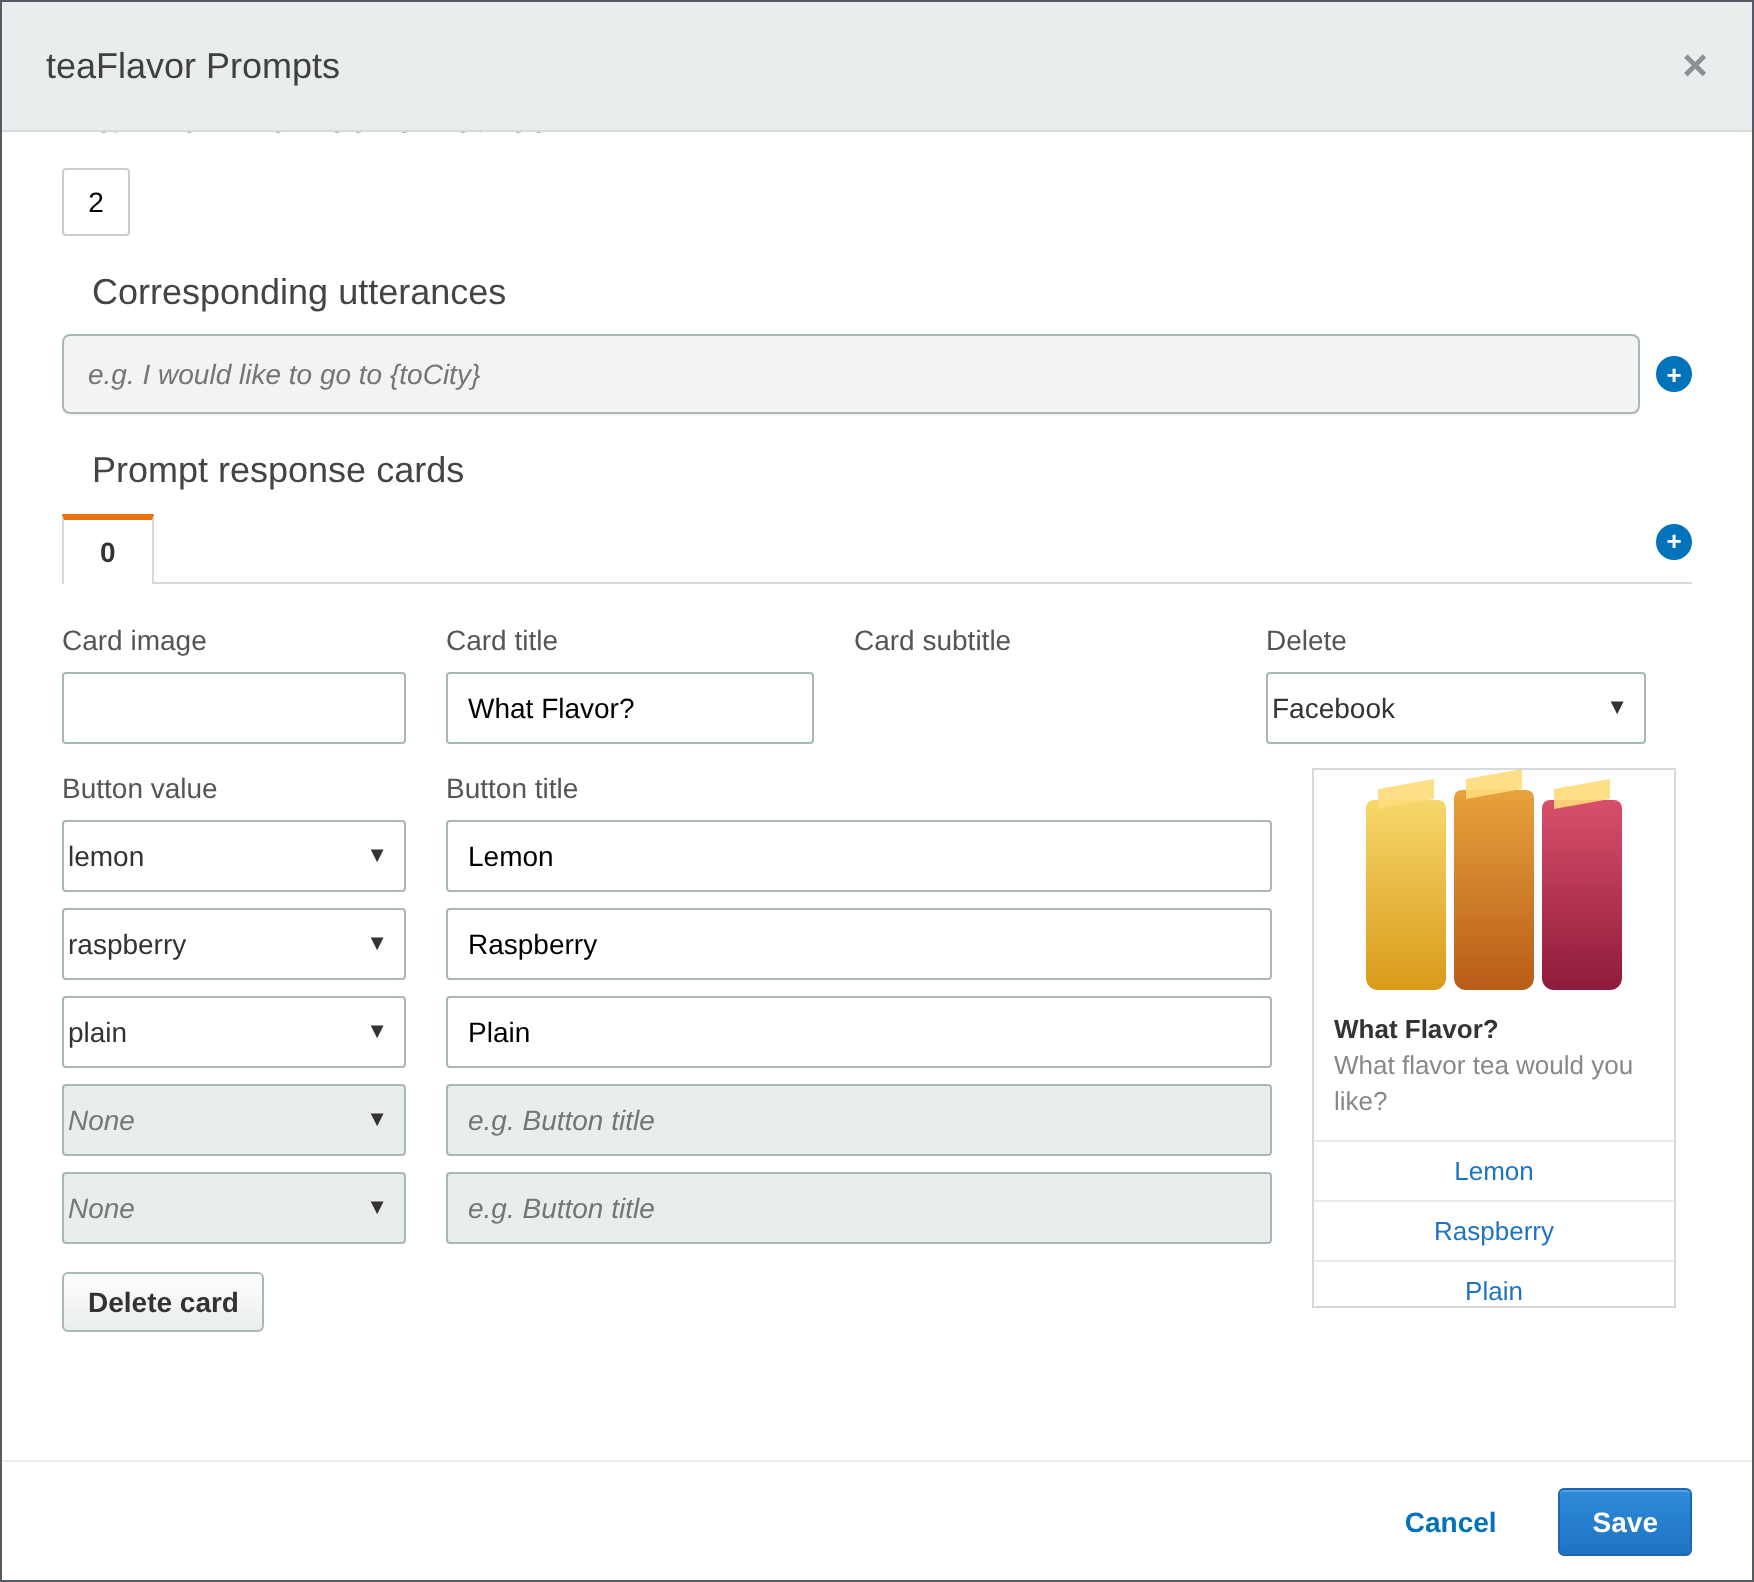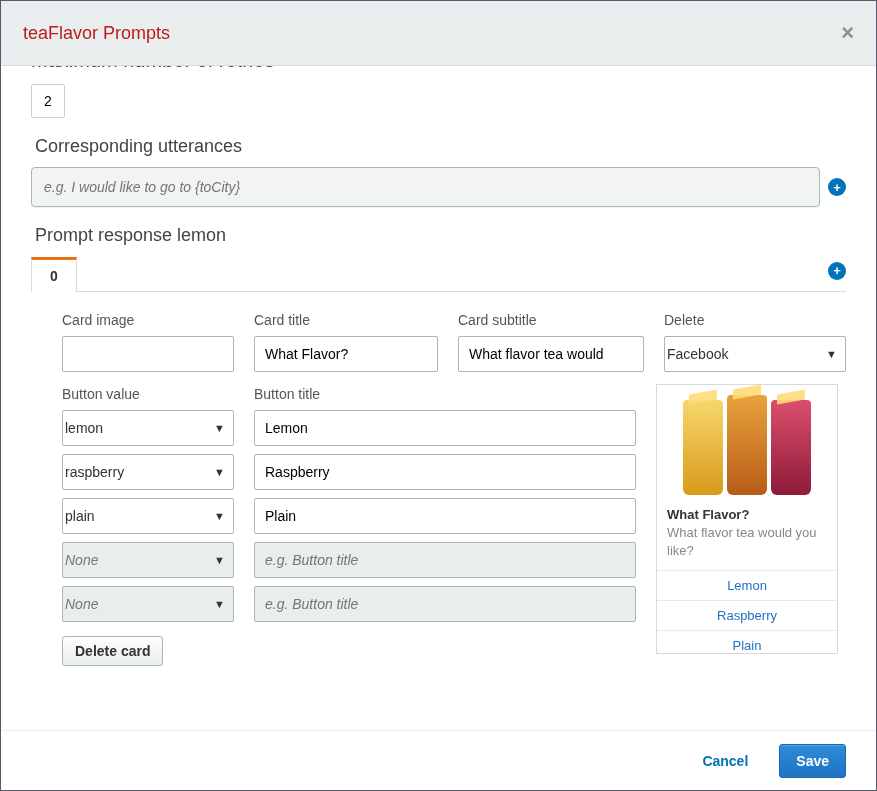--- a/index.html
+++ b/index.html
@@ -1,28 +1,28 @@
 <!DOCTYPE html>
 <html><head>
 <meta charset="utf-8">
 <style>
   * { box-sizing: border-box; }
   html, body { margin: 0; padding: 0; font-family: "Helvetica Neue", Helvetica, Arial, sans-serif; font-size: 14px; color: #333; background: #fff; }
   .modal-wrap { width: 877px; height: 791px; border: 1px solid #545b64; position: relative; display: flex; flex-direction: column; }
   .modal-header { background: #eaeded; height: 65px; border-bottom: 1px solid #d5dbdb; display: flex; align-items: center; padding: 0 22px; justify-content: space-between; }
-  .modal-title { font-size: 18px; color: #b91c1c; }
+  .modal-title { font-size: 18px; color: #404040; }
   .close-x { font-size: 22px; color: #879196; cursor: pointer; font-weight: bold; }
   .modal-body { flex: 1; overflow: hidden; position: relative; background: #fff; display: flex; }
   .scroll-area { flex: 1; overflow-y: scroll; padding: 0 30px 20px 30px; position: relative; }
   .modal-footer { background: #fff; border-top: 1px solid #eaeded; height: 60px; display: flex; align-items: center; justify-content: flex-end; padding: 0 30px; gap: 14px; }
   .btn { font-size: 14px; padding: 8px 16px; border-radius: 3px; cursor: pointer; border: 1px solid transparent; }
   .btn-link { color: #0073bb; background: transparent; font-weight: bold; }
   .btn-primary { background: linear-gradient(#2e8bda,#2073c3); color: #fff; border: 1px solid #1a67b3; font-weight: bold; box-shadow: inset 0 1px 0 rgba(255,255,255,0.2); }
   .btn-default { background: linear-gradient(#fefefe,#eaeded); border: 1px solid #aab7b8; color: #333; font-weight: bold; padding: 6px 12px; }
-  h3.section { font-size: 18px; font-weight: normal; color: #444; margin: 18px 4px 10px; }
+  h3.section { font-size: 18px; font-weight: normal; color: #444; margin: 18px 15px 10px; }
   .cut-off { color: #444; font-size: 20px; font-weight: normal; margin: 0; padding: 0; line-height: 1; height: 8px; overflow: hidden; position: relative; }
   .cut-off span { position: relative; top: -16px; }
   .small-input { width: 34px; height: 34px; border: 1px solid #ccc; border-radius: 2px; text-align: center; font-size: 14px; }
   .utterance-row { display: flex; align-items: center; gap: 8px; }
   .utterance-input { flex: 1; height: 40px; border: 1px solid #aab7b8; border-radius: 4px; background: #f2f3f3; padding: 0 12px; font-style: italic; color: #999; font-size: 14px; box-shadow: 0 1px 1px rgba(0,0,0,0.05); }
   .plus-circle { width: 18px; height: 18px; border-radius: 50%; background: #0073bb; color: #fff; display: inline-flex; align-items: center; justify-content: center; font-weight: bold; font-size: 13px; cursor: pointer; flex-shrink: 0; }
   .tabs-row { display: flex; align-items: center; border-bottom: 1px solid #d5dbdb; margin-top: 10px; }
   .tab { padding: 8px 18px; border: 1px solid #d5dbdb; border-bottom: none; background: #fff; font-weight: bold; position: relative; top: 1px; border-top: 3px solid #ec7211; }
   .tabs-spacer { flex: 1; }
   .card-grid { display: flex; gap: 20px; margin-top: 20px; }
@@ -40,21 +40,21 @@
   .glass { width: 40px; border-radius: 4px 4px 6px 6px; position: relative; }
   .g1 { height: 95px; background: linear-gradient(#f6d76b,#d99a1a); }
   .g2 { height: 100px; background: linear-gradient(#e8a23c,#b85c18); }
   .g3 { height: 95px; background: linear-gradient(#d94f6b,#8e1b3a); }
   .glass::before { content: ""; position: absolute; top: -8px; left: 6px; right: 6px; height: 10px; background: rgba(255,220,120,0.9); transform: skewY(-10deg); }
   .preview-body { padding: 10px; }
   .preview-title { font-weight: bold; font-size: 13px; color: #333; }
   .preview-sub { font-size: 13px; color: #888; line-height: 1.4; margin-top: 2px; }
   .preview-opts { border-top: 1px solid #eaeaea; }
   .preview-opt { text-align: center; color: #2073c3; font-size: 13px; padding: 7px 0; border-bottom: 1px solid #eaeaea; cursor: pointer; }
-  .col-a { width: 172px; margin-left: 31px; }
+  .col-a { width: 172px; }
   .col-b { width: 184px; }
   .col-c { width: 186px; }
   .col-d { width: 190px; }
   .row2 .col-a { width: 172px; }
   .row2 .col-bt { flex: 1; }
   .delete-row { margin-top: 14px; }
   
   .scroll-area::-webkit-scrollbar, .preview-scroll::-webkit-scrollbar { width: 14px; }
   .scroll-area::-webkit-scrollbar-thumb, .preview-scroll::-webkit-scrollbar-thumb { background: #c1c7c9; border: 3px solid #fff; border-radius: 8px; }
   .scroll-area::-webkit-scrollbar-track, .preview-scroll::-webkit-scrollbar-track { background: #f4f4f4; }
@@ -77,40 +77,39 @@
       <div style="margin-top:10px;">
         <input class="small-input" value="2" style="">
       </div>
 
       <h3 class="section">Corresponding utterances</h3>
       <div class="utterance-row">
         <input class="utterance-input" placeholder="e.g. I would like to go to {toCity}" style="">
         <span class="plus-circle">+</span>
       </div>
 
-      <h3 class="section">Prompt response lemon</h3>
+      <h3 class="section">Prompt response cards</h3>
 
       <div class="tabs-row">
         <div class="tab">0</div>
         <div class="tabs-spacer"></div>
         <span class="plus-circle" style="margin-bottom:6px;">+</span>
       </div>
 
       <div class="card-grid">
         <div class="col col-a">
           <div class="label">Card image</div>
           <input class="txt" value="" style="">
         </div>
         <div class="col col-b">
           <div class="label">Card title</div>
           <input class="txt" value="What Flavor?" style="">
         </div>
         <div class="col col-c">
           <div class="label">Card subtitle</div>
-          <input class="txt" value="What flavor tea would" style="">
         </div>
         <div class="col col-d">
           <div class="label">Delete</div>
           <div class="sel">
             <span>Facebook</span>
             <span class="caret">▼</span>
           </div>
         </div>
       </div>
 

